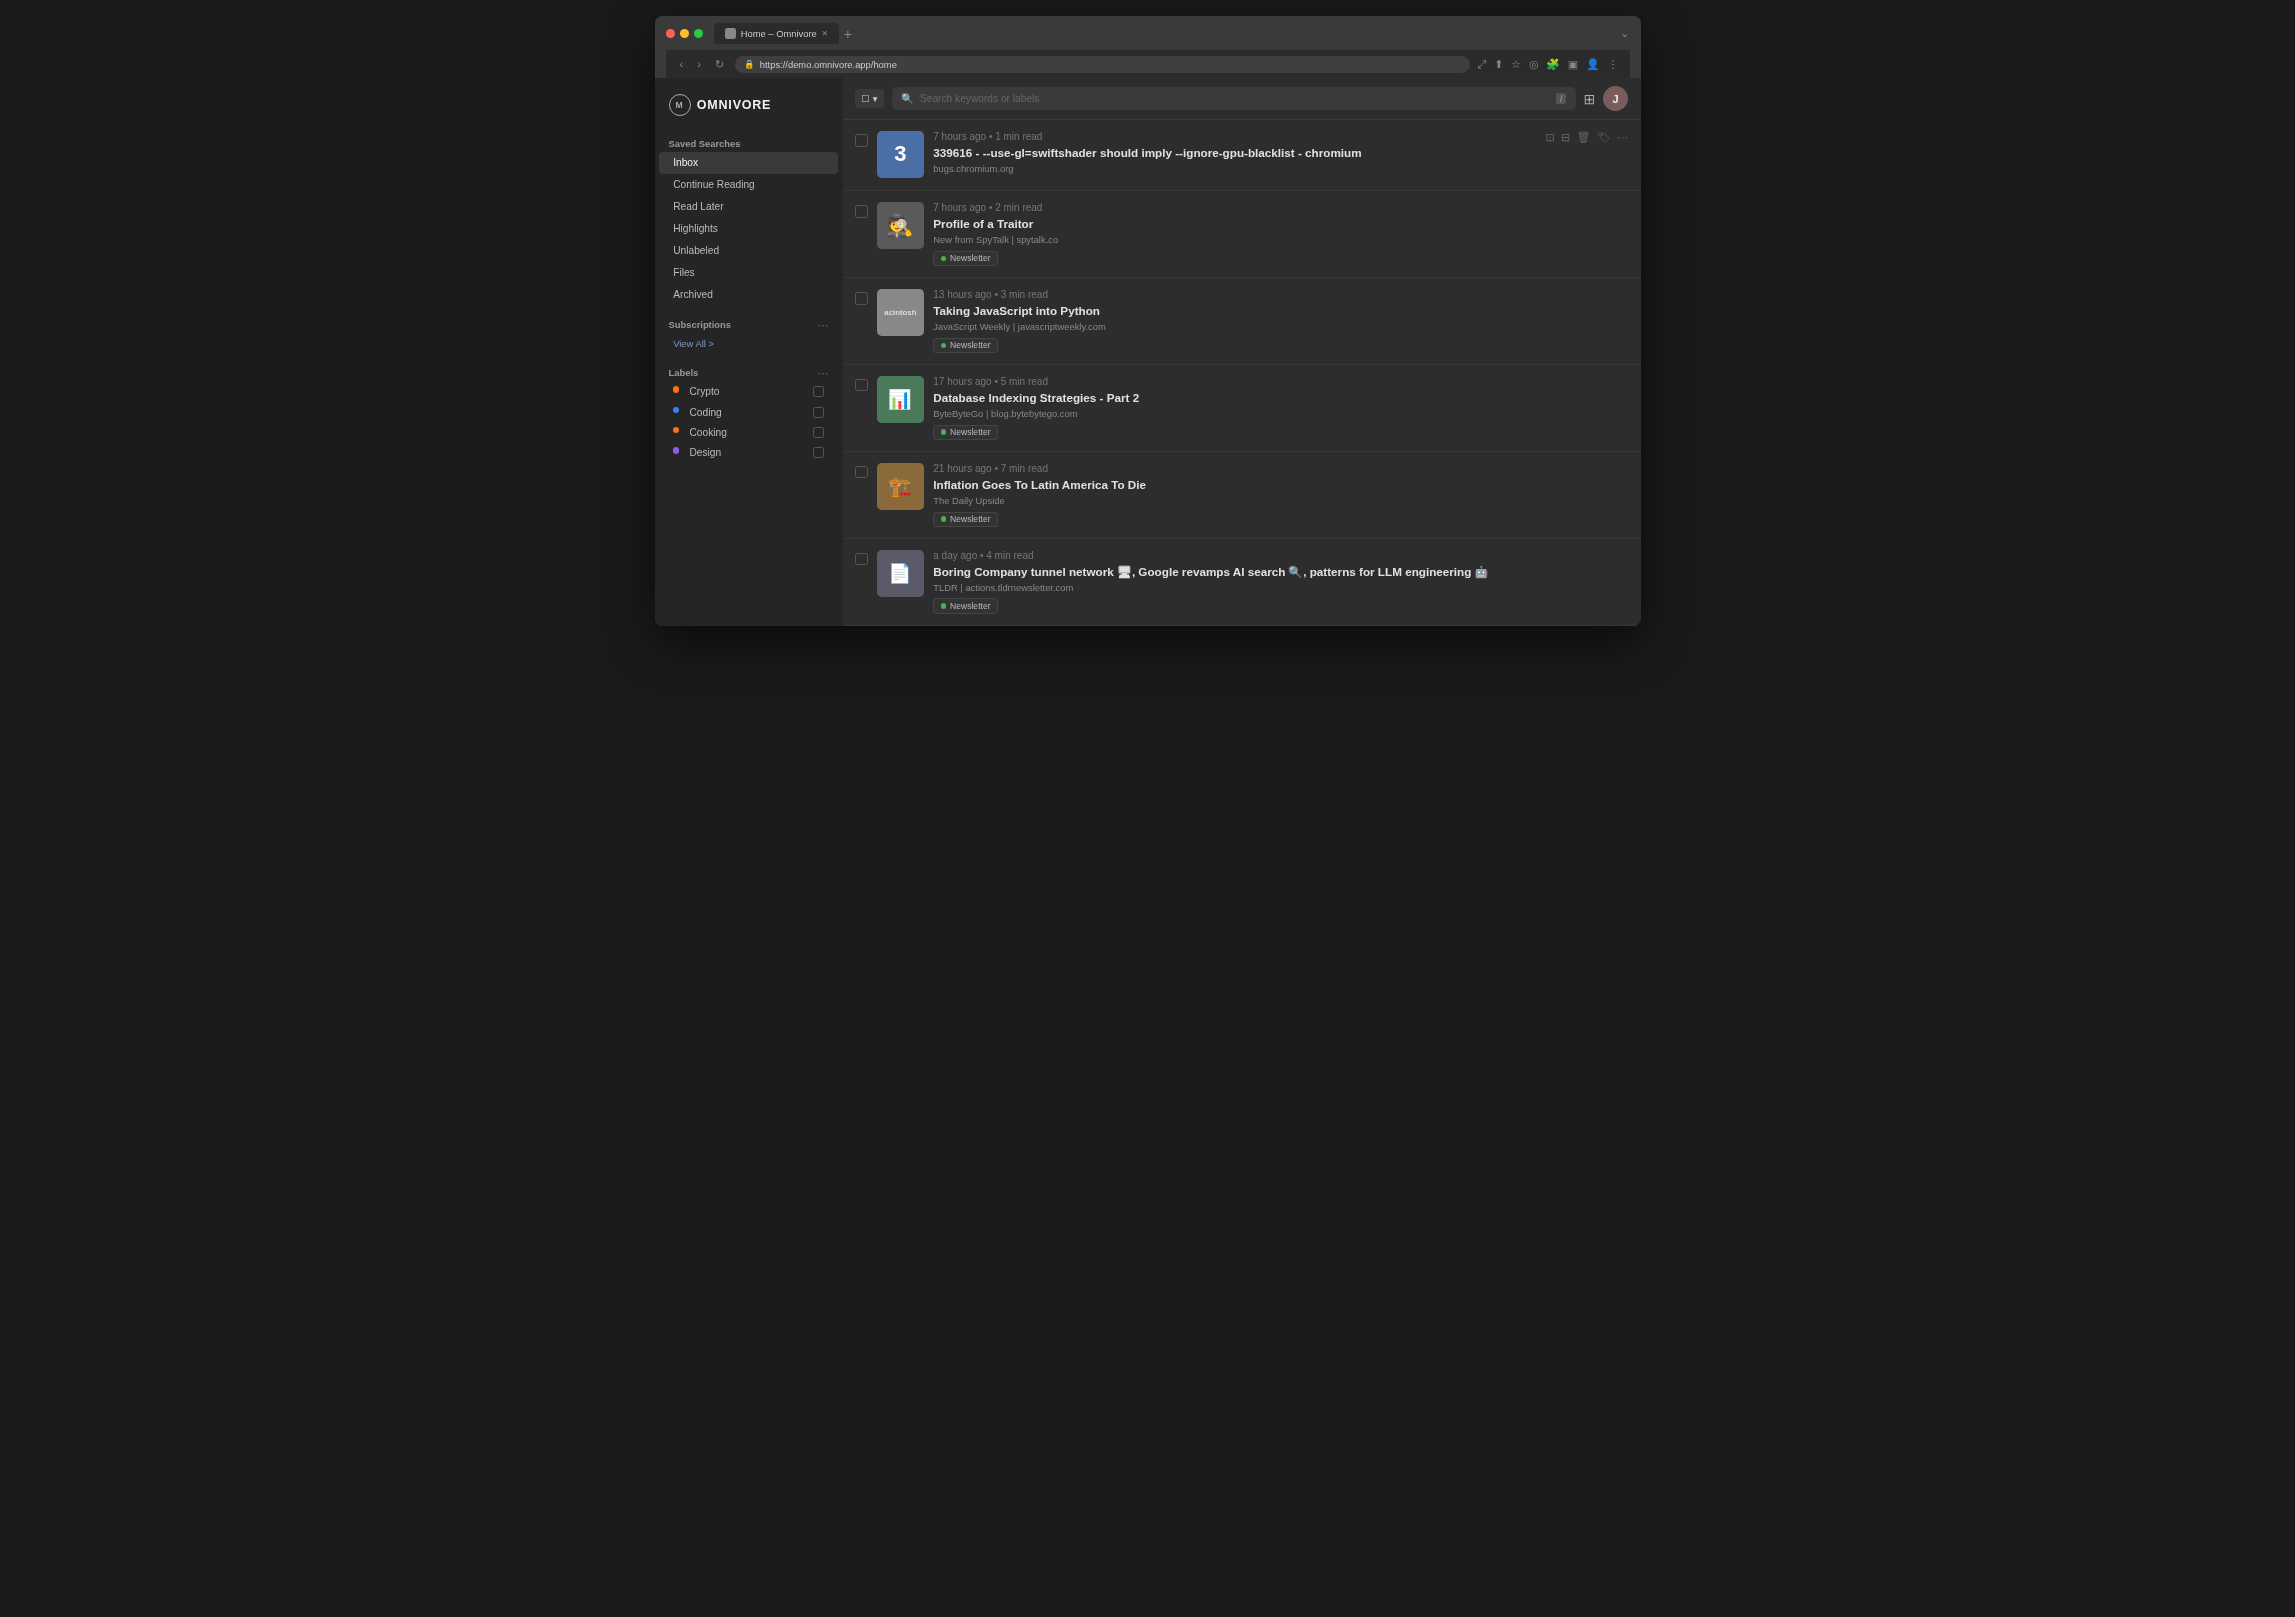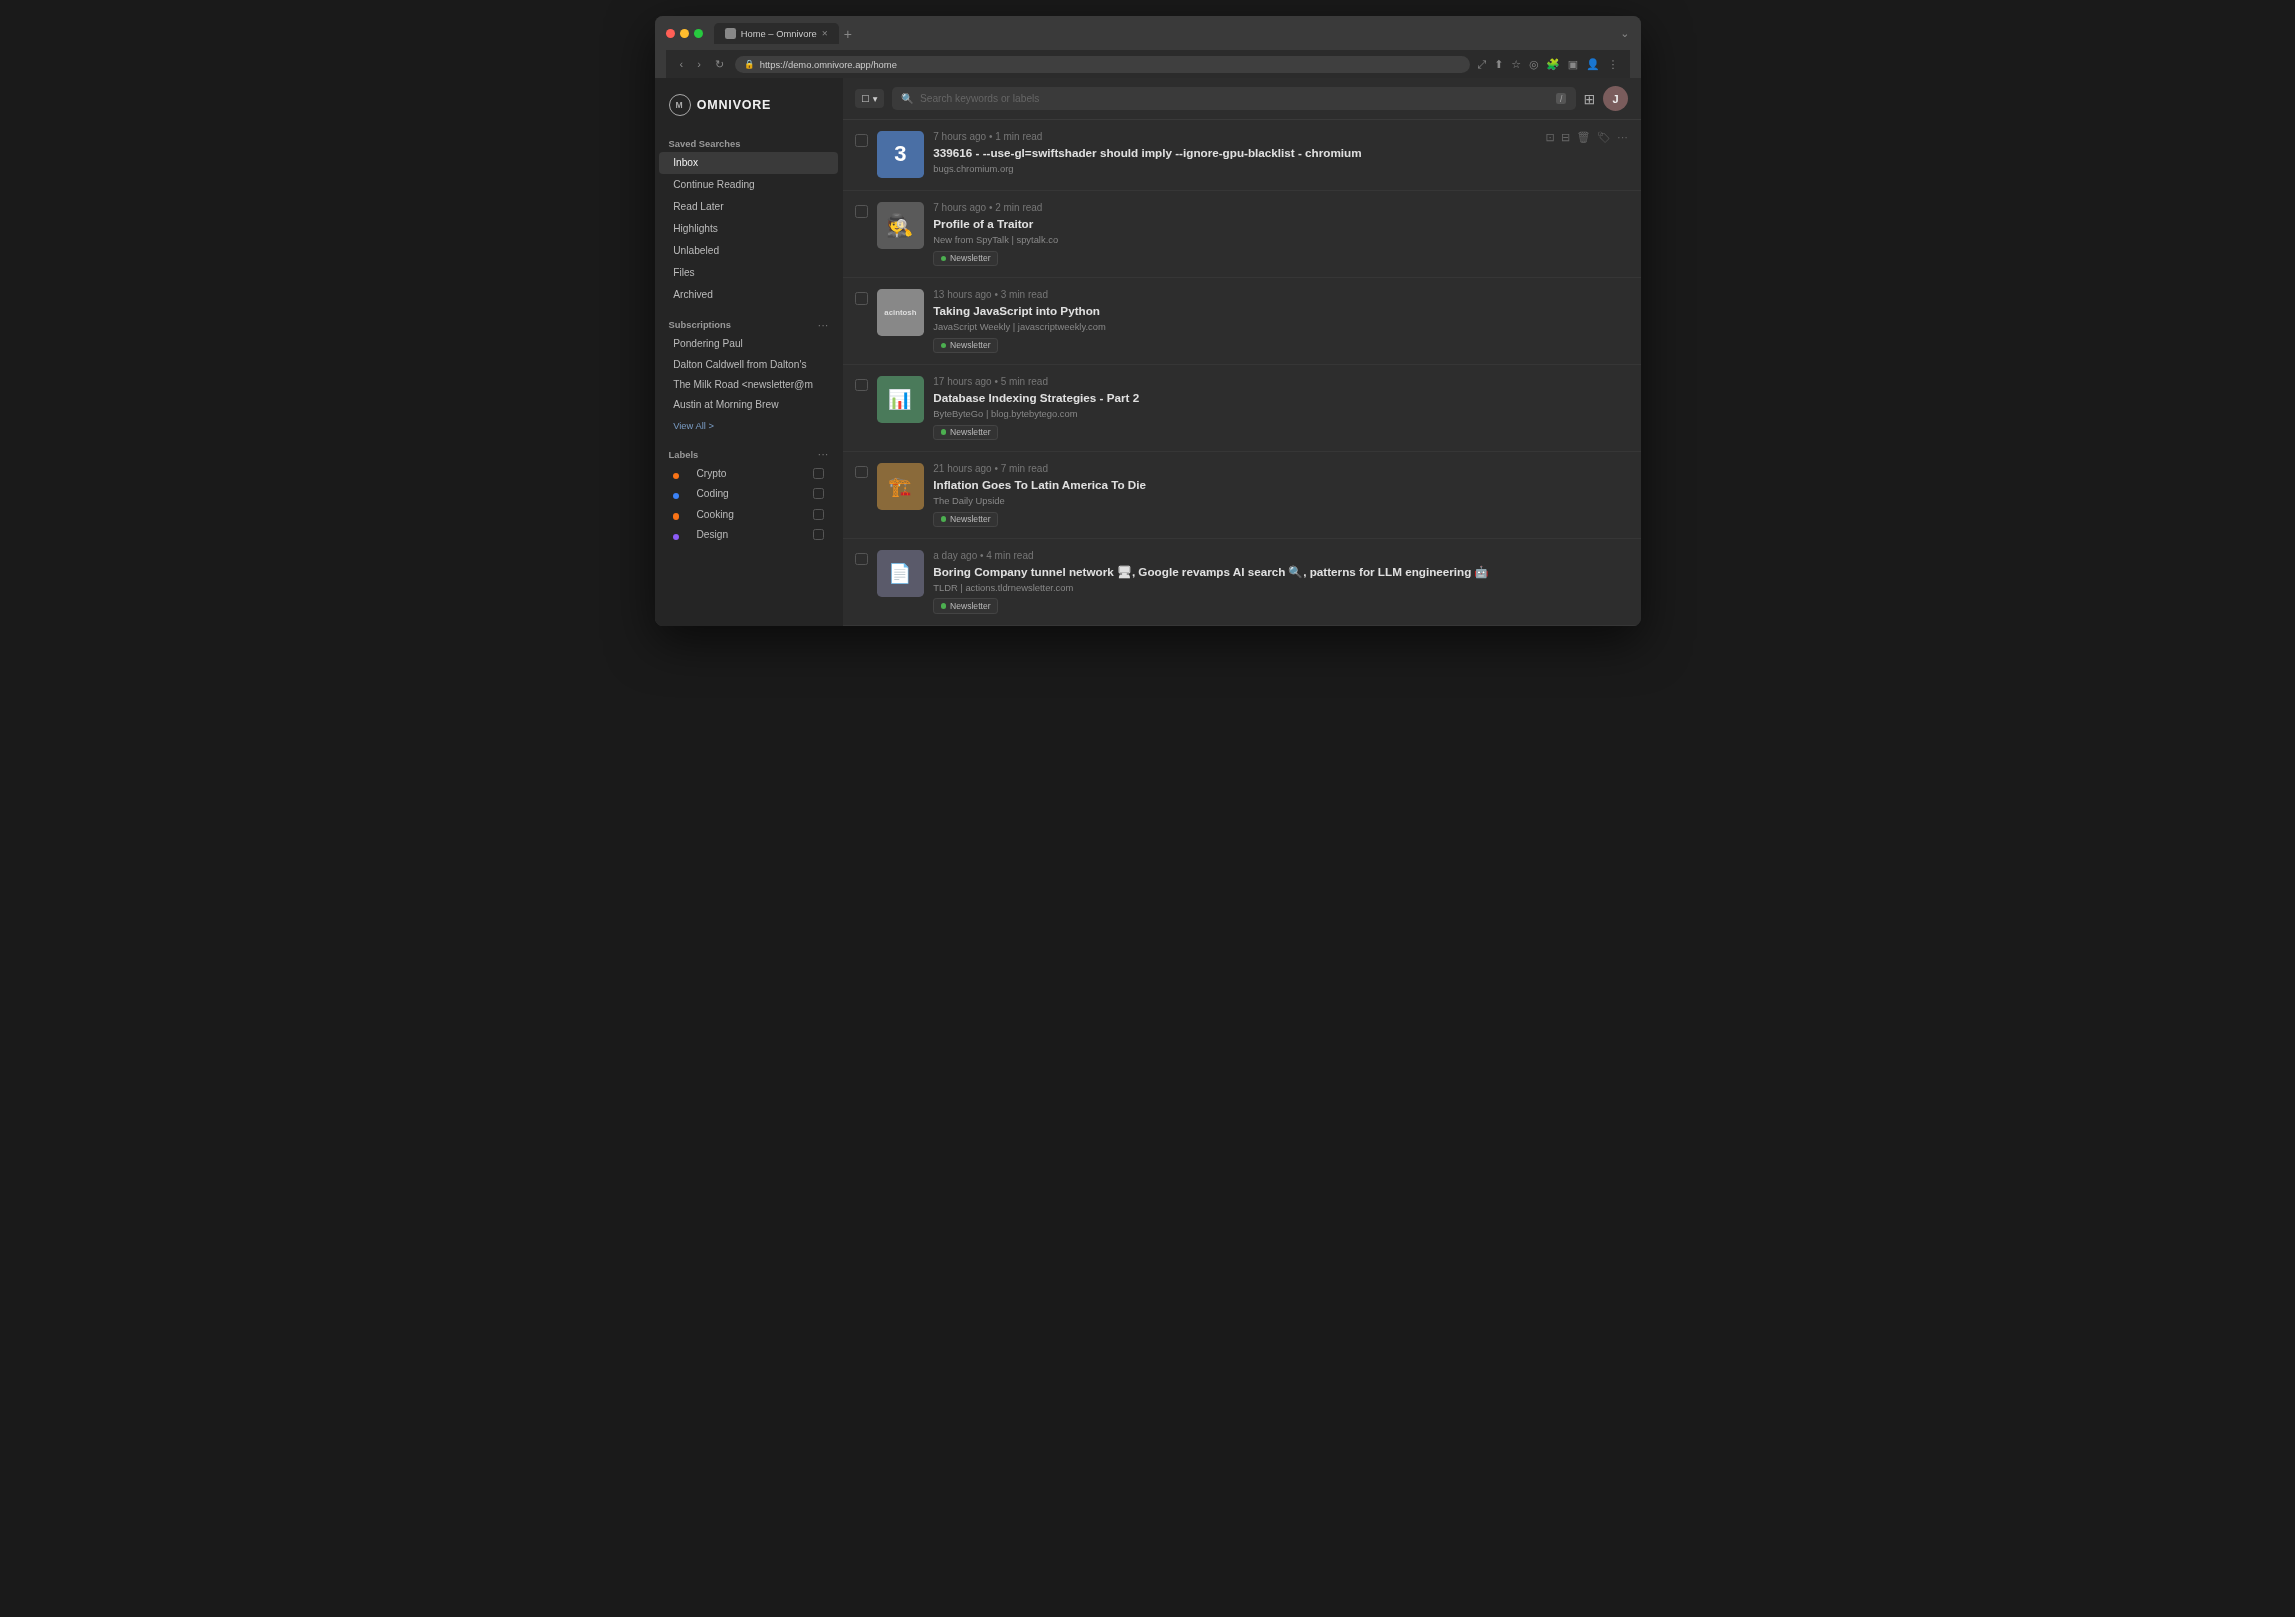--- a/index.html
+++ b/index.html
@@ -169,21 +169,21 @@
       align-items: center;
       justify-content: space-between;
       padding: 4.7px 14px;
       font-size: 10.2px;
       color: #bbb;
       cursor: pointer;
       margin: 0 4.7px;
       border-radius: 4.7px;
     }
     .label-left {
-      display: flex; align-items: flex-end; gap: 17px;
+      display: flex; align-items: flex-start; gap: 10px;
     }
     .label-dot {
       width: 6.3px; height: 6.3px; border-radius: 50%;
     }
     .label-check {
       width: 11px; height: 11px;
       border: 0.8px solid #555; border-radius: 2.3px;
     }
     .view-all {
       font-size: 9.4px; color: #7a9cc4; padding: 4.7px 14px; cursor: pointer;
@@ -379,26 +379,20 @@
           <div class="sidebar-item">
             <span>Archived</span>
           </div>
         </div>
 
       <div class="sidebar-label-row">
         <span>Subscriptions</span>
         <button class="dots-btn">···</button>
       </div>
 
-      <div id="sidebar-subs">
-          <div class="sub-item">Pondering Paul</div>
-          <div class="sub-item">Dalton Caldwell from Dalton's</div>
-          <div class="sub-item">The Milk Road &lt;newsletter@m</div>
-          <div class="sub-item">Austin at Morning Brew</div>
-        </div>
 
       <div class="view-all">View All &gt;</div>
 
       <div class="sidebar-label-row">
         <span>Labels</span>
         <button class="dots-btn">···</button>
       </div>
 
       <div id="sidebar-labels">
           <div class="label-item">

